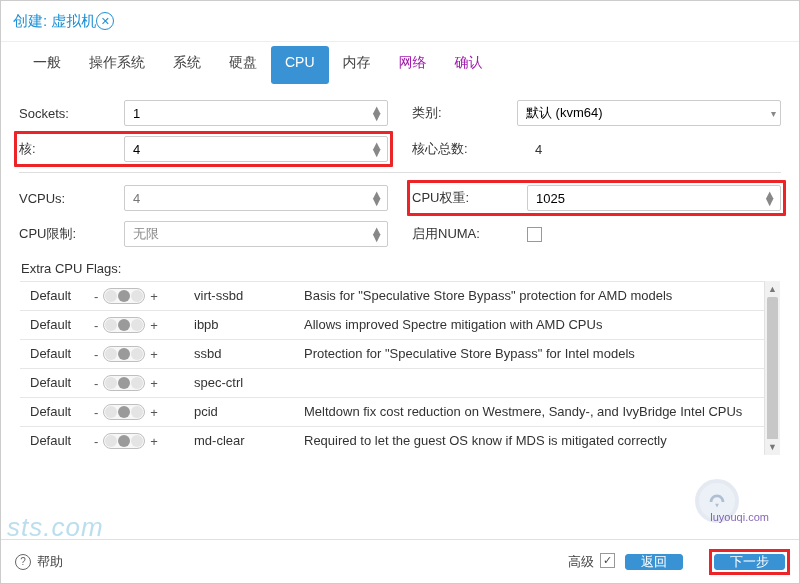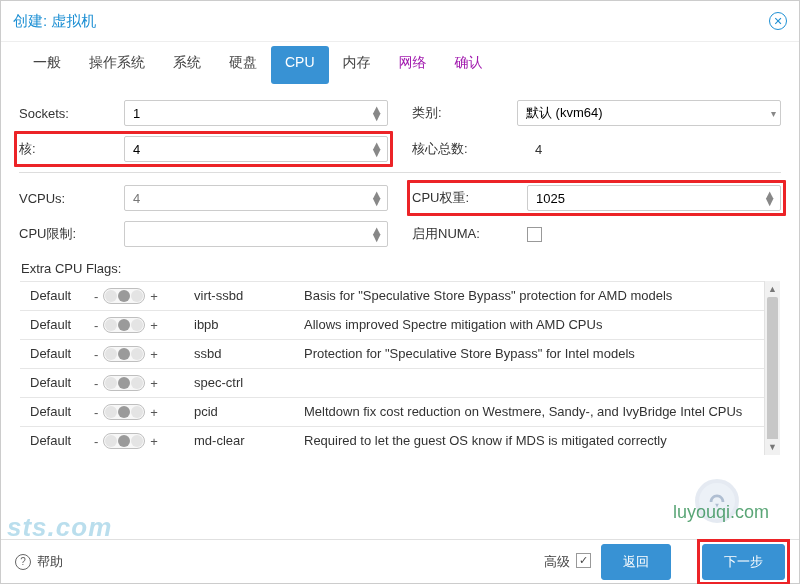--- a/index.html
+++ b/index.html
@@ -1,18 +1,18 @@
 <!DOCTYPE html>
 <html><head>
 <meta charset="utf-8">
 <style>
 *{box-sizing:border-box;margin:0;padding:0;font-family:Arial,"Microsoft YaHei",sans-serif;font-size:13px}
 body{background:#fff}
 .dialog{width:800px;height:584px;border:1px solid #ccc;background:#fff;position:relative}
-.title-bar{height:40px;display:flex;align-items:center;padding:11px 12px;justify-content:space-between}
+.title-bar{height:40px;display:flex;align-items:center;padding:11px 12px;}
 .title-bar h1{font-size:15px;color:#1e90d4;font-weight:normal}
 .close-ring{width:18px;height:18px;border:1.5px solid #1e90d4;border-radius:50%;display:flex;align-items:center;justify-content:center;color:#1e90d4;font-size:11px;cursor:pointer}
 .tabs{display:flex;padding:4px 18px 0 18px;border-top:1px solid #eee}
 .tab{padding:8px 14px 10px 14px;color:#444;cursor:pointer;border-bottom:2px solid transparent;font-size:14px}
 .tab.active{background:#3892d4;color:#fff;border-radius:3px}
 .tab.disabled{color:#a21caf}
 .body{padding:16px 18px 0 18px}
 .row{display:flex;gap:24px;margin-bottom:10px;align-items:center}
 .col{flex:1;display:flex;align-items:center}
 .lbl{width:105px;color:#333}
@@ -34,26 +34,26 @@
 .tri .dot.mid{background:#9a9a9a}
 .flag-row .name{width:110px;color:#333}
 .flag-row .desc{flex:1;color:#333;padding-right:8px}
 .scrollbar{position:absolute;right:0;top:0;bottom:0;width:16px;background:#f1f1f1;border-left:1px solid #e2e2e2}
 .sb-btn{height:16px;display:flex;align-items:center;justify-content:center;color:#777;font-size:9px;background:#f1f1f1}
 .sb-thumb{position:absolute;left:2px;right:2px;top:16px;height:150px;background:#c7c7c7;border-radius:2px}
 .footer{position:absolute;left:0;right:0;bottom:0;height:44px;border-top:1px solid #e0e0e0;display:flex;align-items:center;padding:0 14px;gap:10px;background:#fff}
 .help{display:flex;align-items:center;gap:6px;color:#444;cursor:pointer}
 .help .ico{width:16px;height:16px;border:1.3px solid #666;border-radius:50%;display:flex;align-items:center;justify-content:center;font-size:10px;color:#666}
 .spacer{flex:1}
-.btn{height:36px;padding:0 21px;border:1px solid #bbb;border-radius:3px;background:#fdfdfd;cursor:pointer;color:#333;display:inline-flex;align-items:center}
+.btn{height:16px;padding:0 15px;border:1px solid #bbb;border-radius:3px;background:#fdfdfd;cursor:pointer;color:#333;display:inline-flex;align-items:center}
 .btn.primary{background:#3892d4;color:#fff;border-color:#3892d4}
 .next-hl{border:3px solid #ec2327;padding:2px;margin:-5px -5px -5px 16px}
 .adv{display:flex;align-items:flex-start;gap:6px;color:#444}
-.watermark{position:absolute;left:6px;bottom:40px;font-size:26px;color:#9dd1e6;font-style:italic;font-weight:bold;opacity:.7;letter-spacing:1px;pointer-events:none}
-.wm2{position:absolute;right:30px;bottom:60px;font-size:18px;color:#15803d;opacity:.7}
+.watermark{position:absolute;left:6px;bottom:40px;font-size:26px;color:#9dd1e6;font-style:italic;font-weight:normal;opacity:.7;letter-spacing:1px;pointer-events:none}
+.wm2{position:absolute;right:30px;bottom:60px;font-size:11px;color:#4c1d95;opacity:.7}
 .router-badge{position:absolute;right:60px;bottom:60px;width:44px;height:44px;border-radius:50%;background:#e8eef6;border:4px solid #dfe6ef;opacity:.8;display:flex;align-items:center;justify-content:center}
 .router-badge svg{opacity:.6}
 </style>
 </head>
 <body>
 
 <div class="dialog">
 
   <div class="title-bar">
     <h1>创建: 虚拟机</h1>
@@ -134,20 +134,21 @@
               <span>▼</span>
             </div>
         </div>
       </div>
     </div>
 
     <div class="row">
       <div class="col">
         <div class="lbl">CPU限制:</div>
         <div class="spin">
+          <input style="color: rgb(136, 136, 136);" value="无限">
           <div class="arrows">
               <span>▲</span>
               <span>▼</span>
             </div>
         </div>
       </div>
       <div class="col">
         <div class="lbl" style="width:115px">启用NUMA:</div>
         <span class="chk"></span>
       </div>

